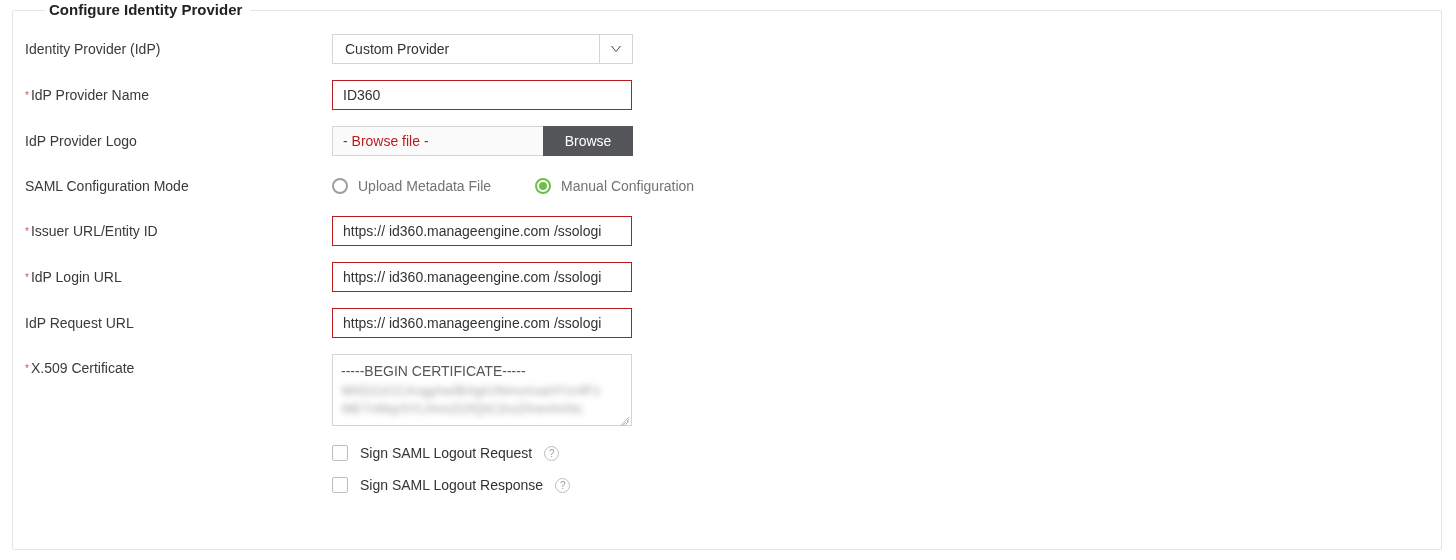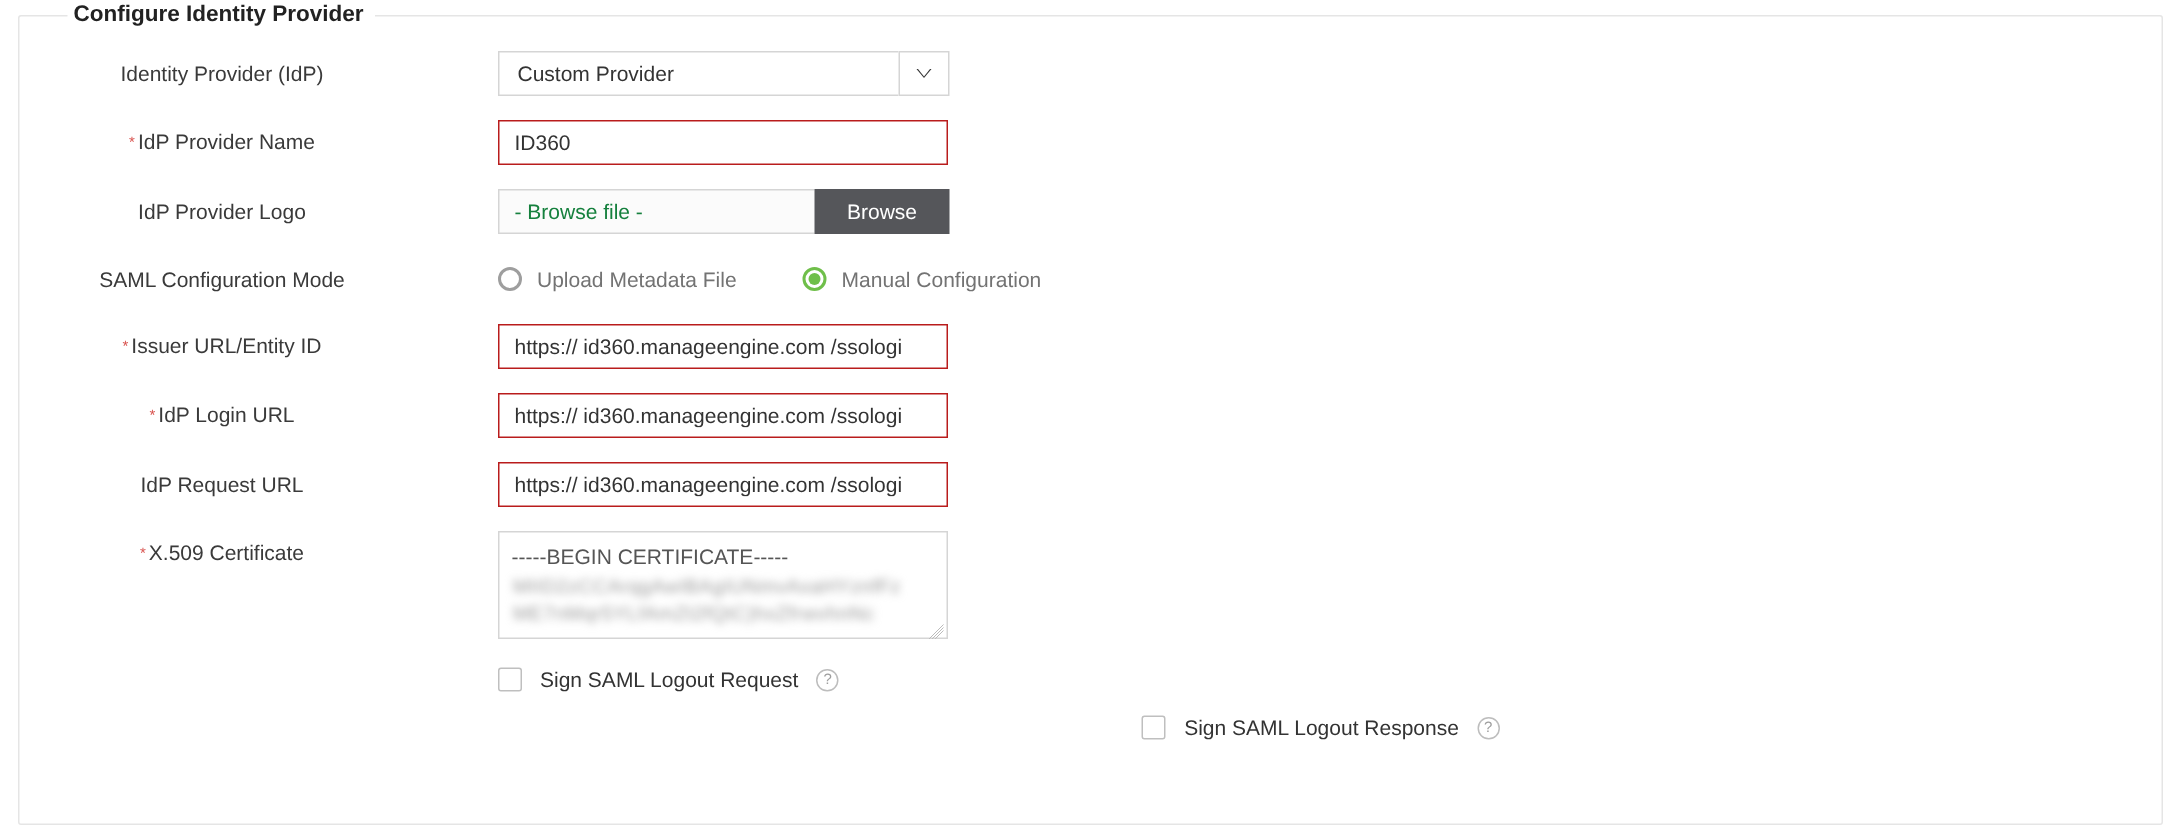--- a/index.html
+++ b/index.html
@@ -32,21 +32,21 @@
   }
   .form { padding-top: 6px; }
   .row {
     display: flex;
     align-items: center;
     margin-bottom: 16px;
   }
   .row.top-align { align-items: flex-start; }
   .label-col {
     width: 262px;
-    text-align: center;
+    text-align: left;
     padding-right: 16px;
     color: #3a3a3a;
     line-height: 28px;
     position: relative;
   }
   .req {
     color: #d9534f;
     margin-right: 2px;
     font-size: 10px;
     vertical-align: 1px;
@@ -108,21 +108,21 @@
     background: #fff;
   }
 
   .browse-box {
     border: 1px solid #d5d5d5;
     border-right: none;
     height: 30px;
     line-height: 28px;
     padding: 0 10px;
     width: 211px;
-    color: #15803d;
+    color: #b91c1c;
     background: #fbfbfb;
   }
   .browse-btn {
     height: 30px;
     width: 90px;
     border: none;
     background: #55565a;
     color: #fff;
     cursor: pointer;
     font-size: 14px;
@@ -302,21 +302,21 @@
 
     <div class="row">
       <div class="label-col"></div>
       <div class="control-col">
         <span class="checkbox"></span>
         <span class="checkbox-label">Sign SAML Logout Request</span>
         <span class="help-icon">?</span>
       </div>
     </div>
 
-    <div class="row" style="margin-bottom:0;justify-content:center;">
+    <div class="row" style="margin-bottom:0;">
       <div class="label-col"></div>
       <div class="control-col">
         <span class="checkbox"></span>
         <span class="checkbox-label">Sign SAML Logout Response</span>
         <span class="help-icon">?</span>
       </div>
     </div>
 
   </div>
 </div>

